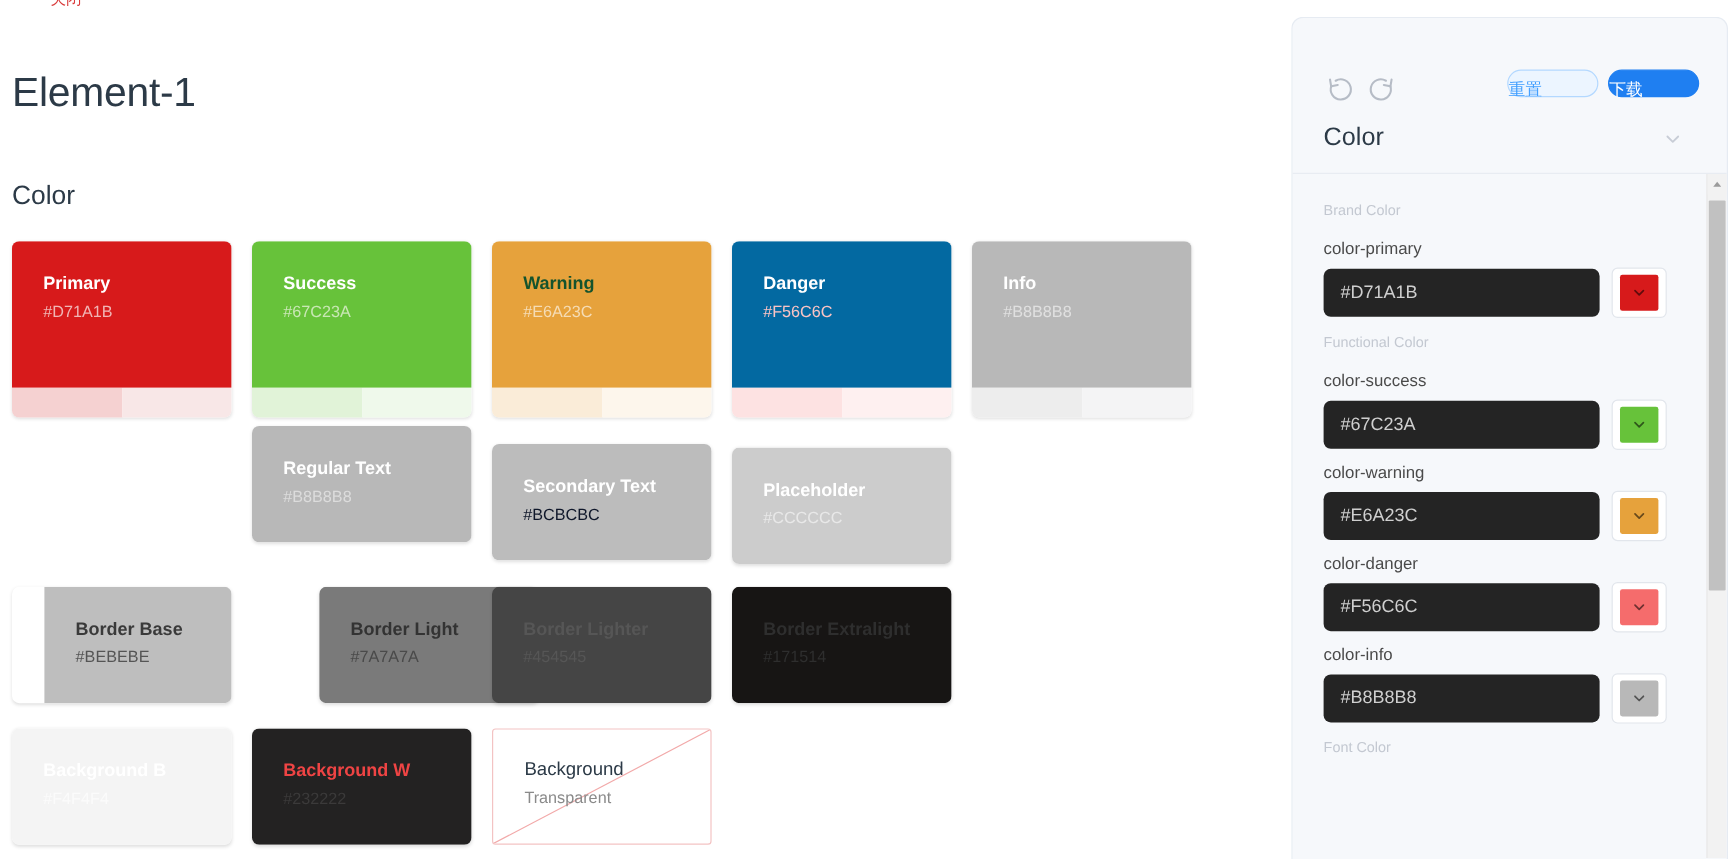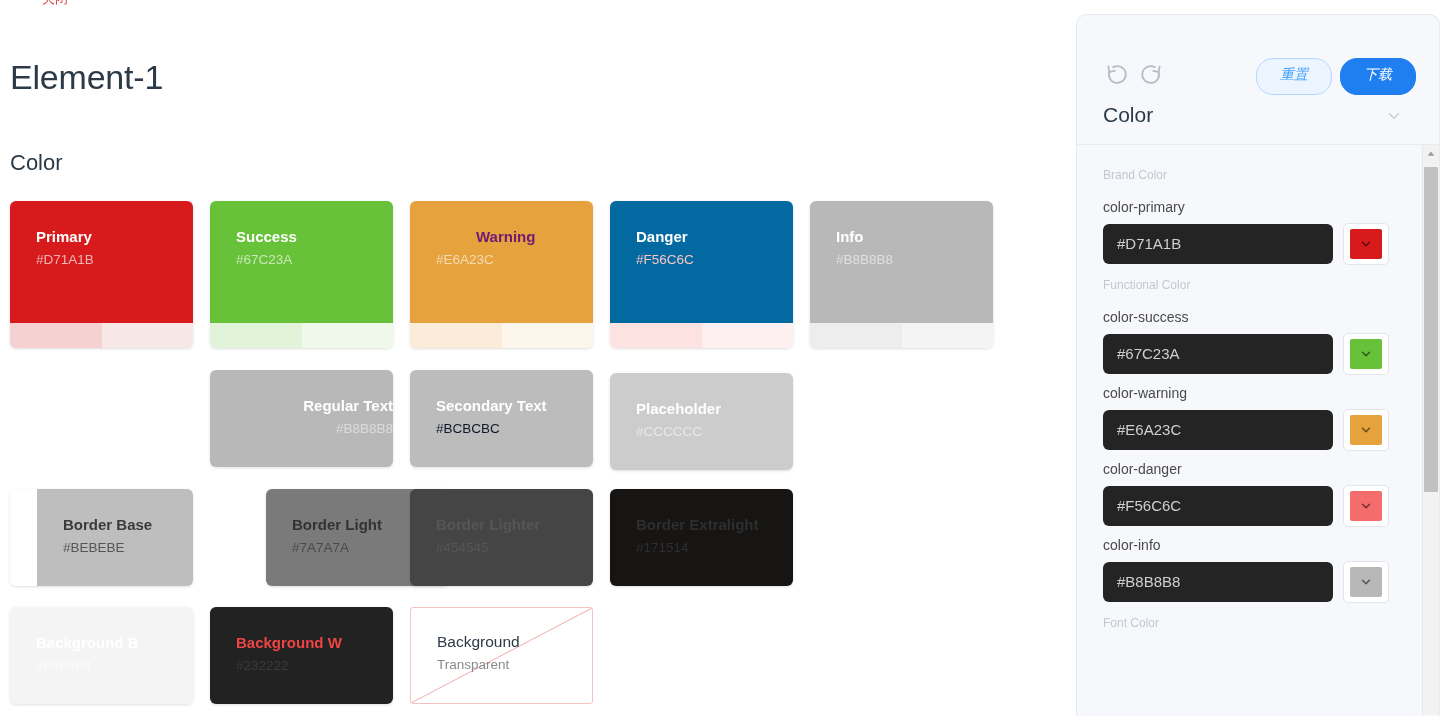--- a/index.html
+++ b/index.html
@@ -138,28 +138,26 @@
     color: #b6bcc6;
     cursor: pointer;
   }
   .icon-btn svg { display: block; }
   .btn-undo { left: 26px; }
   .btn-redo { left: 60px; }
 
   .pbtn {
     position: absolute;
     top: 43px;
-    height: 37px;
+    height: 23px;
     border-radius: 17px;
     font-size: 14px;
     line-height: 31px;
-    text-align: center;
     cursor: pointer;
     white-space: nowrap;
-    font-style: italic;
   }
   .btn-reset {
     left: 179px; width: 76px;
     background: #ecf5ff;
     border: 1px solid #b3d8ff;
     color: #409eff;
   }
   .btn-download {
     left: 263px; width: 76px;
     background: #1f7ff1;
@@ -297,21 +295,21 @@
             <div class="card-name" style="color: rgb(255, 255, 255);">Success</div>
             <div class="card-hex" style="color: rgb(201, 231, 181);">#67C23A</div>
           </div>
           <div class="card-variants">
             <div style="background: rgb(225, 243, 216);"></div>
             <div style="background: rgb(239, 249, 235);"></div>
           </div>
         </div>
         <div class="card tall" style="left: 400px; top: 0px;">
           <div class="card-main" style="background: rgb(230, 162, 60);">
-            <div class="card-name" style="color: #701a75; margin-left: 40px;">Warning</div>
+            <div class="card-name" style="color: #14532d;">Warning</div>
             <div class="card-hex" style="color: rgb(245, 220, 181);">#E6A23C</div>
           </div>
           <div class="card-variants">
             <div style="background: rgb(250, 236, 216);"></div>
             <div style="background: rgb(253, 246, 236);"></div>
           </div>
         </div>
         <div class="card tall" style="left: 600px; top: 0px;">
           <div class="card-main" style="background: #0369a1;">
             <div class="card-name" style="color: rgb(255, 255, 255);">Danger</div>
@@ -325,21 +323,21 @@
         <div class="card tall" style="left: 800px; top: 0px;">
           <div class="card-main" style="background: rgb(184, 184, 184);">
             <div class="card-name" style="color: rgb(255, 255, 255);">Info</div>
             <div class="card-hex" style="color: rgb(224, 224, 224);">#B8B8B8</div>
           </div>
           <div class="card-variants">
             <div style="background: rgb(237, 237, 237);"></div>
             <div style="background: rgb(244, 244, 245);"></div>
           </div>
         </div>
-        <div class="card short" style="left: 200px; top: 169px; text-align: right;">
+        <div class="card short" style="left: 200px; top: 154px;">
           <div class="card-main" style="background: rgb(184, 184, 184);">
             <div class="card-name" style="color: rgb(255, 255, 255);">Regular Text</div>
             <div class="card-hex" style="color: rgb(220, 220, 220);">#B8B8B8</div>
           </div>
         </div>
         <div class="card short" style="left: 400px; top: 169px;">
           <div class="card-main" style="background: rgb(188, 188, 188);">
             <div class="card-name" style="color: rgb(255, 255, 255);">Secondary Text</div>
             <div class="card-hex" style="color: #0f172a;">#BCBCBC</div>
           </div>

